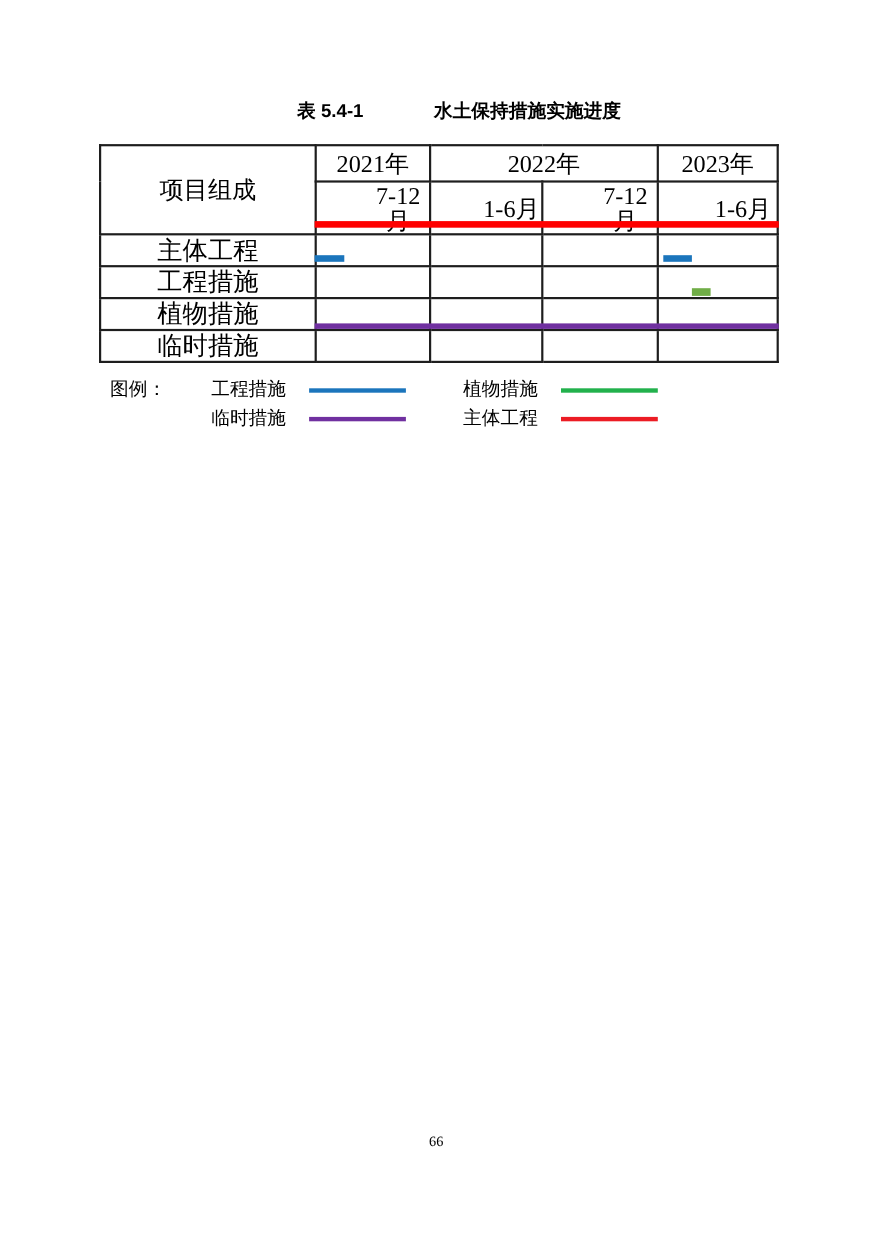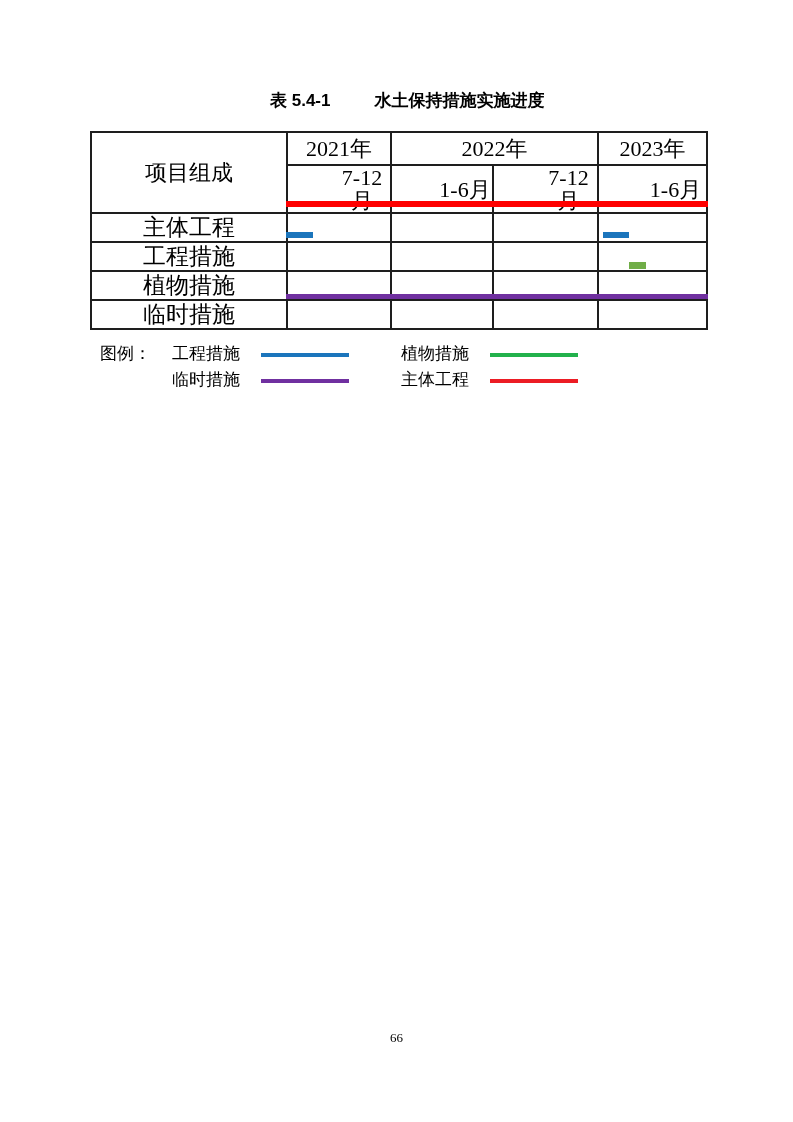--- a/index.html
+++ b/index.html
@@ -9,21 +9,21 @@
     position: relative;
     overflow: hidden;
     font-family: "Liberation Serif", "DejaVu Serif", serif;
     color: #000;
   }
   .page { position: absolute; inset: 0; }
 
   
   .doc-title {
     position: absolute; top: 91px; left: 270px;
-    display: flex; gap: 44px;
+    display: flex; gap: 64px;
     font-family: "Liberation Sans", "DejaVu Sans", sans-serif;
     font-weight: 700; font-size: 17px; line-height: 20px;
     white-space: nowrap;
   }
 
   
   .table-wrap { position: absolute; left: 90px; top: 131px; width: 668px; }
   table.schedule {
     border-collapse: collapse; table-layout: fixed;
     width: 616px;
@@ -41,20 +41,21 @@
 
   
   .gantt-overlay { position: absolute; inset: 0; pointer-events: none; }
   .gantt-bar { position: absolute; }
 
   
   .legend {
     position: absolute; left: 100px; top: 343px;
     display: flex; font-size: 17px; line-height: 21px;
     white-space: nowrap;
+    gap: 20px;
   }
   .legend-label { width: 72px; flex: 0 0 72px; }
   .legend-grid {
     display: grid;
     grid-template-columns: auto auto;
     column-gap: 52px; row-gap: 5px;
   }
   .legend-item { display: flex; align-items: center; }
   .legend-text { display: inline-block; width: 73px; }
   .legend-line {

